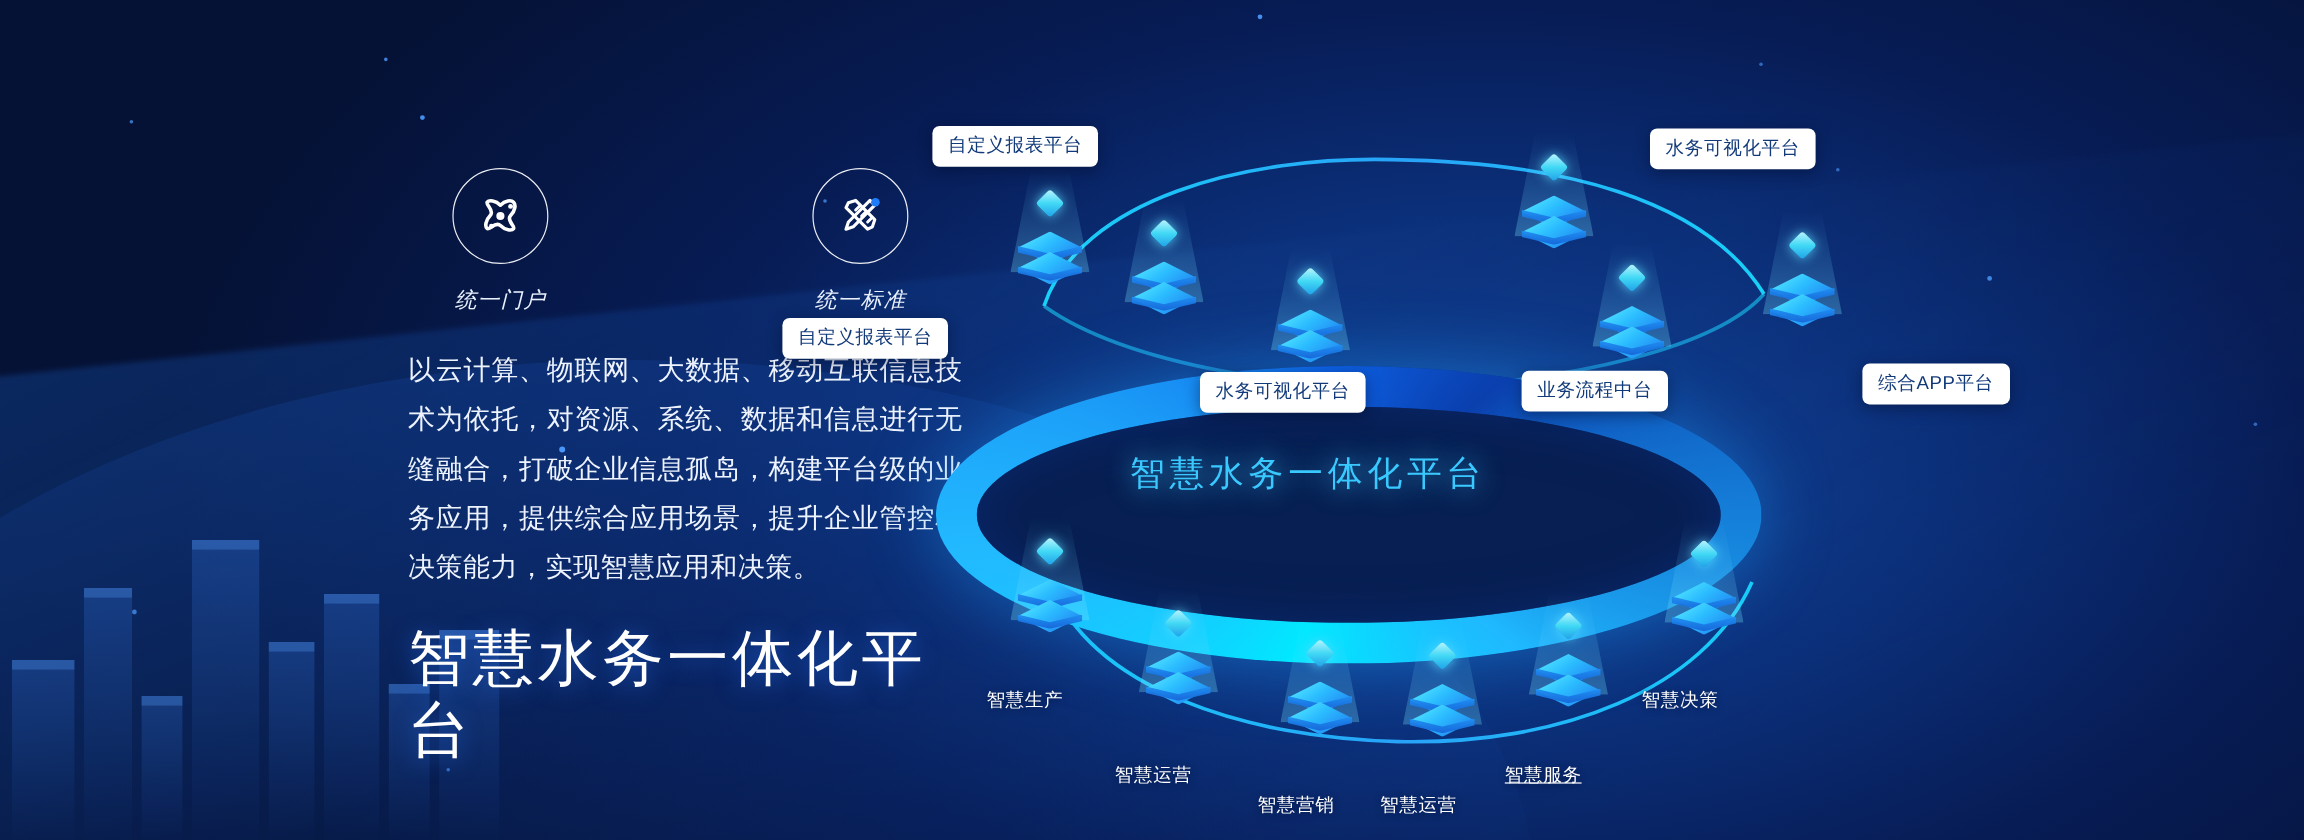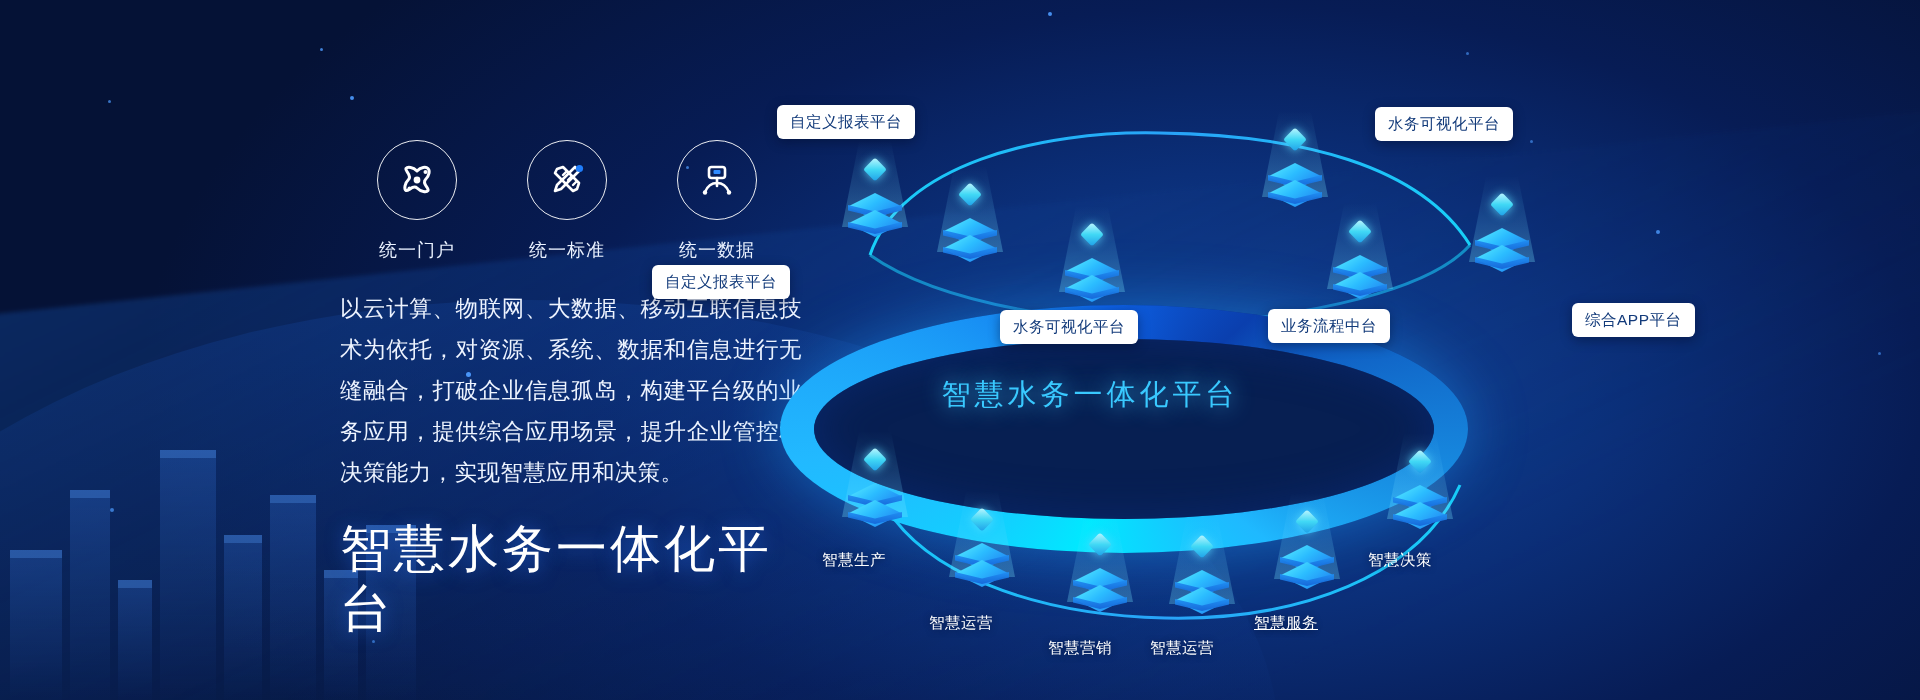--- a/index.html
+++ b/index.html
@@ -30,21 +30,21 @@
     border-radius:50%;
     background:linear-gradient(180deg, rgba(20,70,160,.30), rgba(8,30,80,0) 55%);
     pointer-events:none;
   }
   .city{position:absolute;left:0;bottom:0;width:460px;height:340px;pointer-events:none;opacity:.85;}
   .bldg{position:absolute;bottom:0;background:linear-gradient(180deg,rgba(46,104,200,.40),rgba(16,48,120,.06));}
   .bldg::after{content:"";position:absolute;left:0;top:0;width:100%;height:8px;background:rgba(90,160,255,.35);}
   .star{position:absolute;border-radius:50%;background:#4d9bff;}
   
   .left{position:absolute;left:340px;top:140px;width:480px;}
-  .icon-row{display:flex;gap:0;justify-content:space-between;width:450px;margin-left:2px;}
+  .icon-row{display:flex;gap:0;justify-content:space-between;width:450px;margin-left:2px;font-style:italic;}
   .icon-cell{width:150px;display:flex;flex-direction:column;align-items:center;}
   .circ{
     width:78px;height:78px;border-radius:50%;
     border:1.6px solid rgba(255,255,255,.92);
     display:flex;align-items:center;justify-content:center;
     position:relative;
   }
   .circ svg{display:block;}
   .icon-label{
     margin-top:18px;color:#eaf2ff;font-size:18px;letter-spacing:1px;
@@ -97,20 +97,21 @@
   .p2{top:17px;}
   .chip{
     position:absolute;background:#ffffff;color:#123a7a;
     font-size:15.5px;line-height:1;padding:9px 13px;border-radius:6px;
     white-space:nowrap;box-shadow:0 3px 12px rgba(0,10,40,.45);
     letter-spacing:.5px;
   }
   .nodelabel{
     position:absolute;color:#ffffff;font-size:15.5px;white-space:nowrap;letter-spacing:.5px;
     text-shadow:0 1px 6px rgba(0,20,60,.8);
+    margin-top:23px;
   }
   
   .torus-wrap{position:absolute;left:-50px;top:250px;width:620px;height:180px;}
   .torus{
     position:absolute;left:0;top:0;width:620px;height:180px;border-radius:50%;
     border:34px solid transparent;
     background:
       linear-gradient(#071f52,#071f52) padding-box,
       conic-gradient(from 200deg, #00e9ff 0%, #22b9ff 18%, #0d63e8 42%, #0a3fae 58%, #1fb9ff 80%, #00e9ff 100%) border-box;
     box-shadow:0 0 60px rgba(30,160,255,.45), inset 0 0 40px rgba(10,40,110,.9);
@@ -181,33 +182,20 @@
           <svg width="46" height="46" viewBox="0 0 46 46" fill="none">
             <path d="M13 12l6-2 16 16-2 6-4 2-18-18z" stroke="#fff" stroke-width="2.6" stroke-linejoin="round"></path>
             <path d="M33 12l-2-2-18 18-2 6 6-2 18-18-2-2z" stroke="#fff" stroke-width="2.6" stroke-linejoin="round"></path>
             <path d="M19 18l3-3M24 23l3-3M29 28l3-3" stroke="#fff" stroke-width="2.4" stroke-linecap="round"></path>
             <circle cx="35.5" cy="11.5" r="3.6" fill="#1f7dfb"></circle>
           </svg>
         </div>
         <div class="icon-label">统一标准</div>
       </div>
 
-      <div class="icon-cell">
-        <div class="circ">
-          <svg width="46" height="46" viewBox="0 0 46 46" fill="none">
-            <rect x="15" y="10" width="16" height="11" rx="2.5" stroke="#fff" stroke-width="2.6"></rect>
-            <rect x="19.5" y="13" width="7" height="4" rx="1" fill="#2f8bff"></rect>
-            <path d="M23 21v8" stroke="#fff" stroke-width="2.6" stroke-linecap="round"></path>
-            <path d="M11 35c2.5-6 7-9 12-9s9.5 3 12 9" stroke="#fff" stroke-width="2.6" stroke-linecap="round"></path>
-            <circle cx="11" cy="35.5" r="2.2" fill="#fff"></circle>
-            <circle cx="35" cy="35.5" r="2.2" fill="#fff"></circle>
-          </svg>
-        </div>
-        <div class="icon-label">统一数据</div>
-      </div>
 
     </div>
 
     <div class="para">以云计算、物联网、大数据、移动互联信息技术为依托，对资源、系统、数据和信息进行无缝融合，打破企业信息孤岛，构建平台级的业务应用，提供综合应用场景，提升企业管控和决策能力，实现智慧应用和决策。</div>
 
     <div class="big-title">智慧水务一体化平台</div>
   </div>
 
   <div class="diagram">
 
@@ -287,21 +275,21 @@
         <div class="plate p1">
             <div class="face"></div>
             <div class="side"></div>
           </div>
         <div class="plate p2">
             <div class="face"></div>
             <div class="side"></div>
           </div>
       </div>
     </div>
-    <div class="chip" style="left:722px;top:248px;margin-left:20px;">综合APP平台</div>
+    <div class="chip" style="left:722px;top:248px;">综合APP平台</div>
 
     <div class="node" style="left:262px;top:215px;">
       <div class="beam"></div>
       <div class="gem"></div>
       <div class="stack">
         <div class="plate p1">
             <div class="face"></div>
             <div class="side"></div>
           </div>
         <div class="plate p2">

